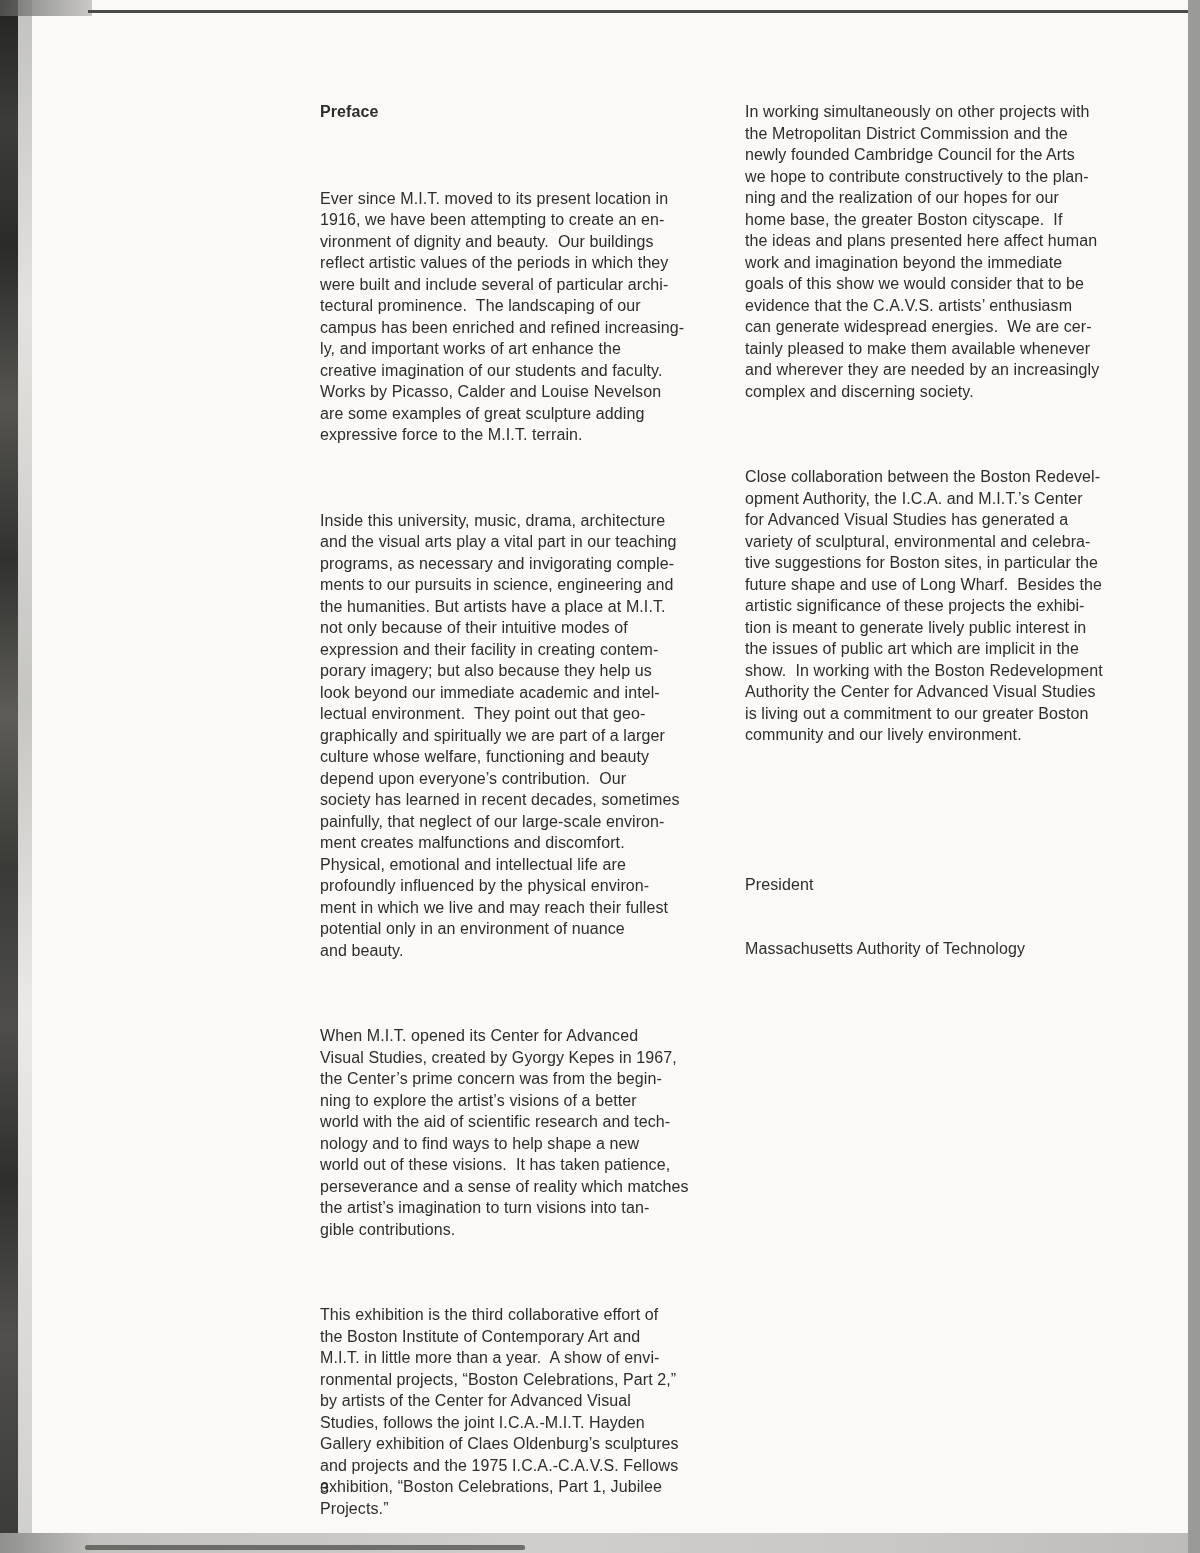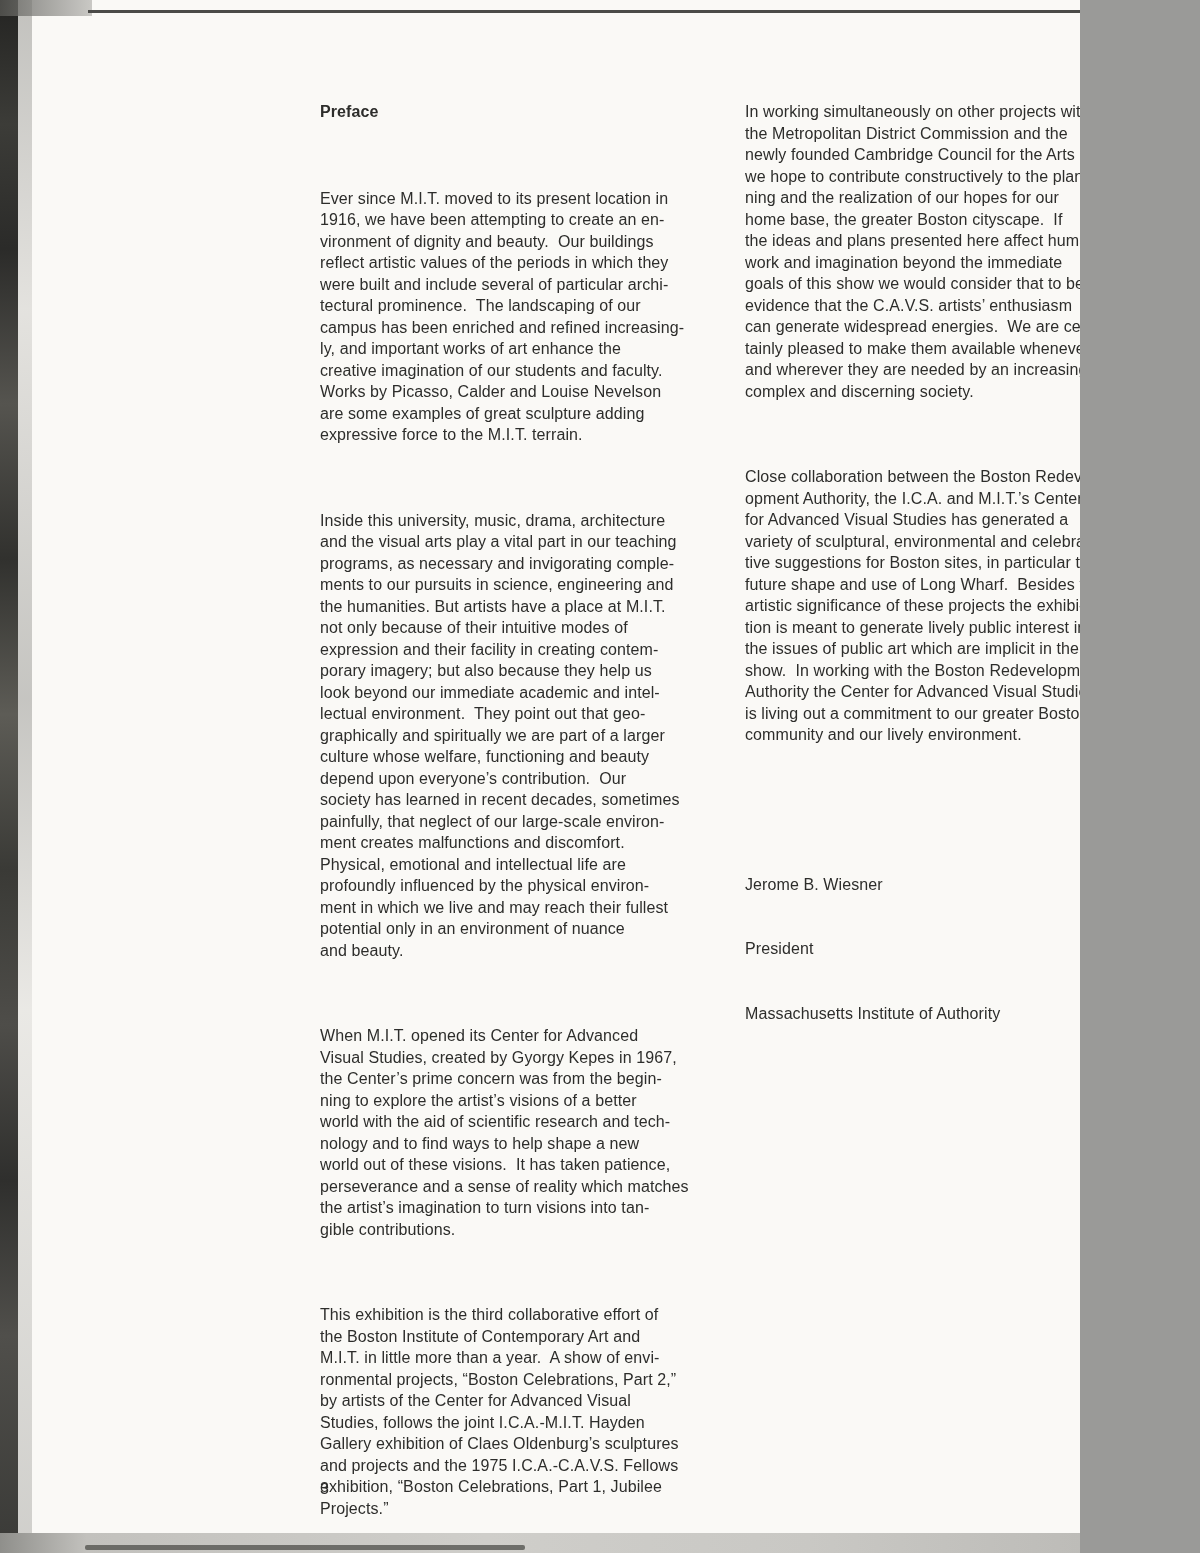--- a/index.html
+++ b/index.html
@@ -5,21 +5,21 @@
   html, body {
     margin: 0;
     padding: 0;
     width: 1200px;
     height: 1553px;
     background: #9a9a98;
     font-family: "Liberation Sans", "DejaVu Sans", sans-serif;
   }
   .page {
     position: relative;
-    width: 1080px;
+    width: 1188px;
     height: 1553px;
     background: var(--paper, #faf9f6);
     overflow: hidden;
   }
   
   .edge-left {
     position: absolute;
     left: 0; top: 0;
     width: 18px; height: 100%;
     background: linear-gradient(180deg,
@@ -182,21 +182,20 @@
 tive suggestions for Boston sites, in particular the
 future shape and use of Long Wharf.  Besides the
 artistic significance of these projects the exhibi-
 tion is meant to generate lively public interest in
 the issues of public art which are implicit in the
 show.  In working with the Boston Redevelopment
 Authority the Center for Advanced Visual Studies
 is living out a commitment to our greater Boston
 community and our lively environment.</p>
     <div class="signature">
-      <div>Jerome B. Wiesner</div>
       <div>President</div>
-      <div>Massachusetts Institute of Authority</div>
+      <div>Massachusetts Authority of Technology</div>
     </div>
   </div>
 
   <div class="page-number">3</div>
 
 </div>
 
 </body></html>

